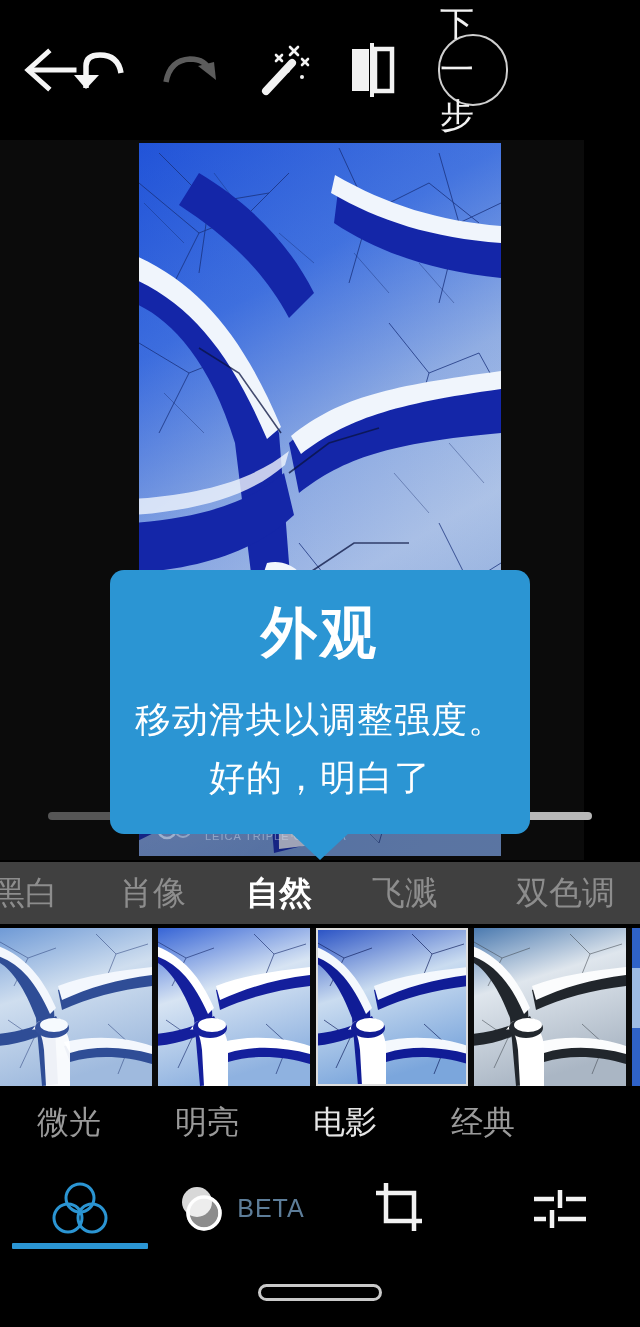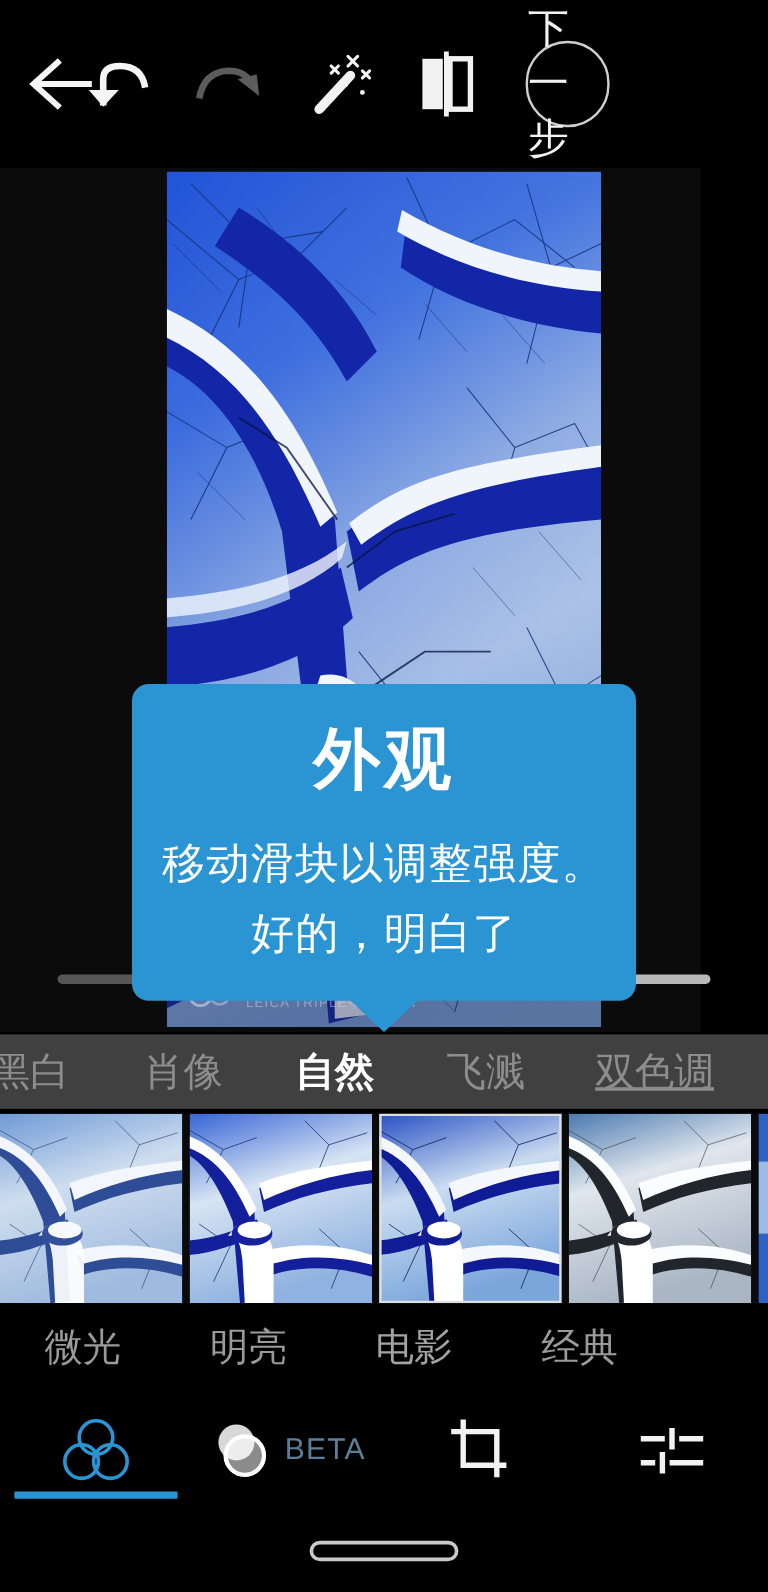--- a/index.html
+++ b/index.html
@@ -130,21 +130,21 @@
     font-size: 33px;
     color: #8d8d8d;
     white-space: nowrap;
     font-family: "Liberation Sans", "DejaVu Sans", sans-serif;
   }
   .cat.active { color: #ffffff; font-weight: bold; }
   .cat-0 { margin-left: -8px; }
   .cat-1 { margin-left: 62px; }
   .cat-2 { margin-left: 60px; }
   .cat-3 { margin-left: 60px; }
-  .cat-4 { margin-left: 58px; text-decoration: underline; }
+  .cat-4 { margin-left: 78px; }
 
   
   .thumb-strip {
     position: absolute;
     top: 928px; left: 0;
     width: 640px;
     height: 158px;
     display: flex;
     gap: 6px;
     z-index: 8;
@@ -173,21 +173,21 @@
     align-items: center;
     z-index: 8;
   }
   .fname {
     width: 158px;
     text-align: center;
     font-size: 32px;
     color: #9a9a9a;
     font-family: "Liberation Sans", "DejaVu Sans", sans-serif;
   }
-  .fname.active { color: #a3a3a3; }
+  .fname.active { color: #e5e5e5; }
 
   
   .bottom-nav {
     position: absolute;
     top: 1160px; left: 0;
     width: 640px;
     height: 105px;
     display: flex;
     z-index: 8;
     background: #000;

